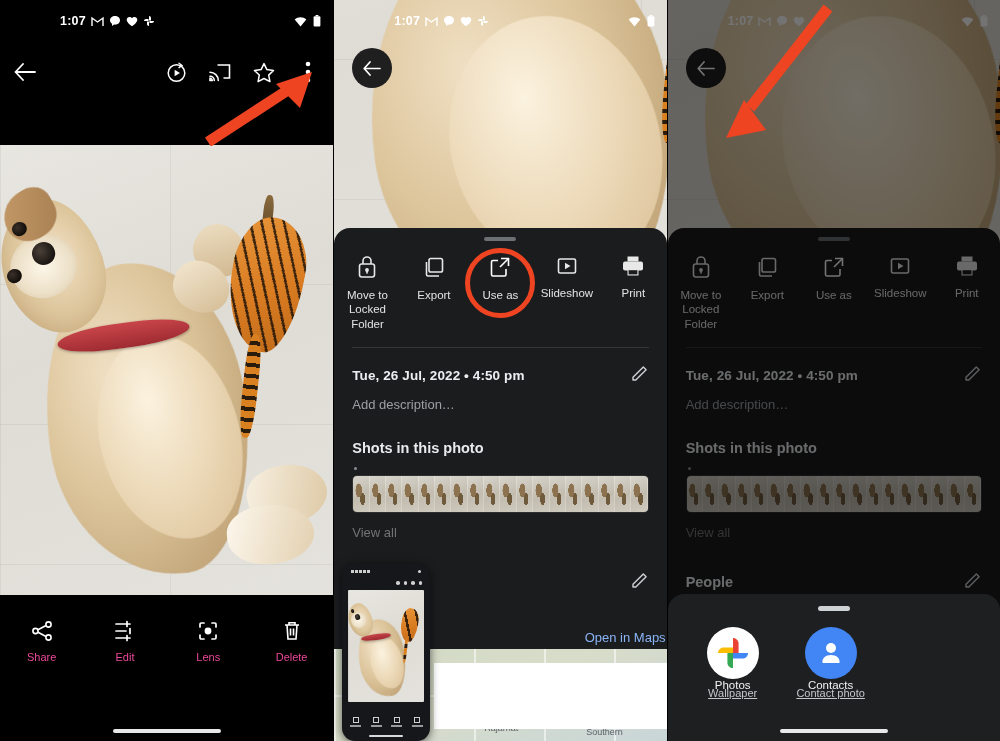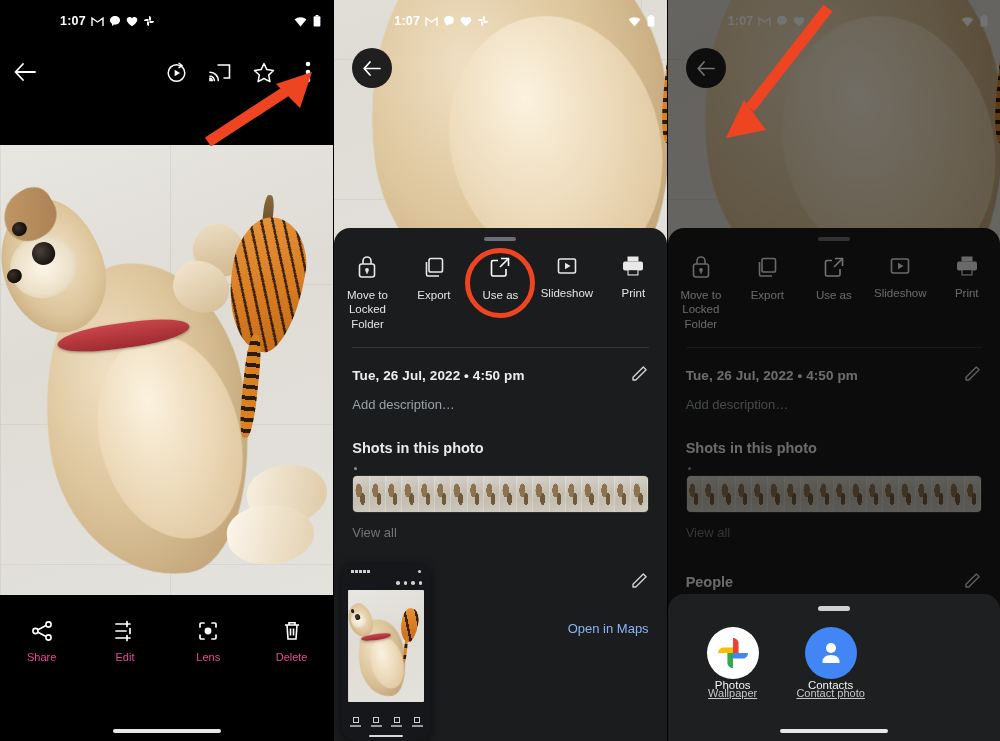--- a/index.html
+++ b/index.html
@@ -178,21 +178,21 @@
       radial-gradient(ellipse at 36% 40%, #8d724f 0 22%, transparent 23%),
       radial-gradient(ellipse at 60% 64%, #6f5a3c 0 18%, transparent 19%),
       linear-gradient(155deg,#d8d4cb 0%, #c3bdb0 55%, #cfcabf 100%);
     border-right: 1px solid rgba(255,255,255,.25);
   }
   .link { color: #737373; font-size: 13px; margin-top: 12px; display: inline-block; cursor: pointer; }
 
   .people-row { display: flex; align-items: center; margin-top: 30px; padding: 0 18px; }
   .people-title { color: #e8eaed; font-size: 14.5px; font-weight: bold; }
   .people-sub { color: #9aa0a6; font-size: 13px; margin-top: 10px; padding: 0 18px; }
-  .maps-link { color: #8ab4f8; font-size: 13px; text-align: right; padding: 0 18px; margin-top: 3px; cursor: pointer; }
+  .maps-link { color: #8ab4f8; font-size: 13px; text-align: right; padding: 0 1px; margin-top: 12px; cursor: pointer; }
   .map {
     position: absolute; left: 0; right: 0; bottom: 0; height: 92px;
     background:
       linear-gradient(90deg, rgba(255,255,255,.55) 0 2px, transparent 2px 100%) 0 0/70px 100%,
       linear-gradient(0deg, rgba(255,255,255,.45) 0 2px, transparent 2px 100%) 0 0/100% 48px,
       linear-gradient(160deg,#cfd9c4 0%, #d8ddc9 45%, #c9d6d9 100%);
   }
   .map-redact { position: absolute; left: 100px; top: 14px; width: 235px; height: 66px; background: #fff; }
   .map-label { position: absolute; color: #5d6166; font-size: 9px; }
 
@@ -571,20 +571,25 @@
         <span style="margin-left:auto">
           <svg width="18" height="18" viewBox="0 0 18 18">
               <path d="M2 13.2L12.3 2.9l2.8 2.8L4.8 16H2z" stroke="#cfd2d5" stroke-width="1.4" fill="none" stroke-linejoin="round"></path>
             </svg>
         </span>
       </div>
       <div class="people-sub">Tap to add</div>
 
       <div class="maps-link">Open in Maps</div>
 
+      <div class="map">
+        <span class="map-label" style="left:150px; top:74px;">Rajarhat</span>
+        <span class="map-label" style="left:252px; top:78px;">Southern</span>
+        <div class="map-redact"></div>
+      </div>
     </div>
 
     <div class="mini-phone">
       <div class="mp-status">
         <div class="mp-dots">
           <span class="mp-dot"></span>
             <span class="mp-dot"></span>
             <span class="mp-dot"></span>
             <span class="mp-dot"></span>
             <span class="mp-dot"></span>

